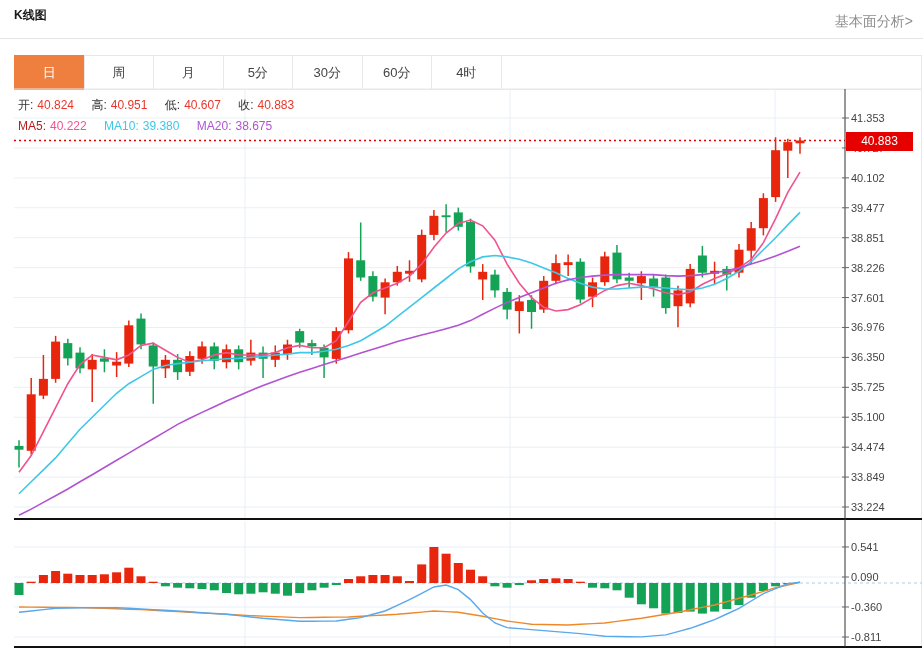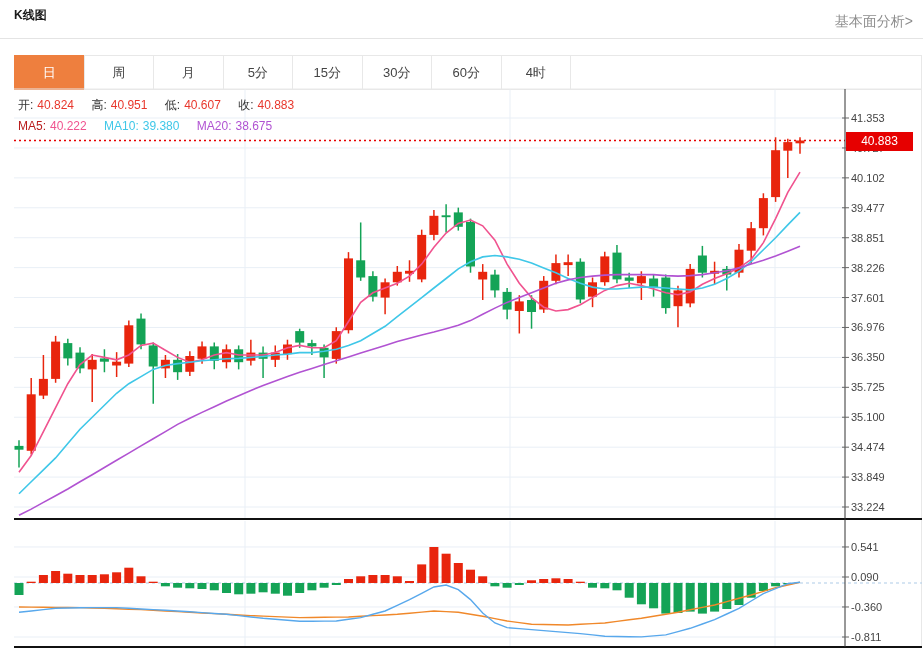--- a/index.html
+++ b/index.html
@@ -36,21 +36,20 @@
 
   <div class="strip-border-top"></div>
   <div class="strip-border-bottom"></div>
   <div class="right-border"></div>
 
   <div class="tabs">
     <div class="tab active" style="background: rgb(238, 127, 62);">日</div>
     <div class="tab">周</div>
     <div class="tab">月</div>
     <div class="tab">5分</div>
-    <div class="tab">15分</div>
     <div class="tab">30分</div>
     <div class="tab">60分</div>
     <div class="tab">4时</div>
   </div>
 
   <svg class="chart-svg" id="chart" width="923" height="650">
       <g>
         <line x1="14" y1="118" x2="845" y2="118" stroke="#e9eff6" stroke-width="1"></line>
         <line x1="14" y1="147.95620617542153" x2="845" y2="147.95620617542153" stroke="#e9eff6" stroke-width="1"></line>
         <line x1="14" y1="177.86455898634537" x2="845" y2="177.86455898634537" stroke="#e9eff6" stroke-width="1"></line>

